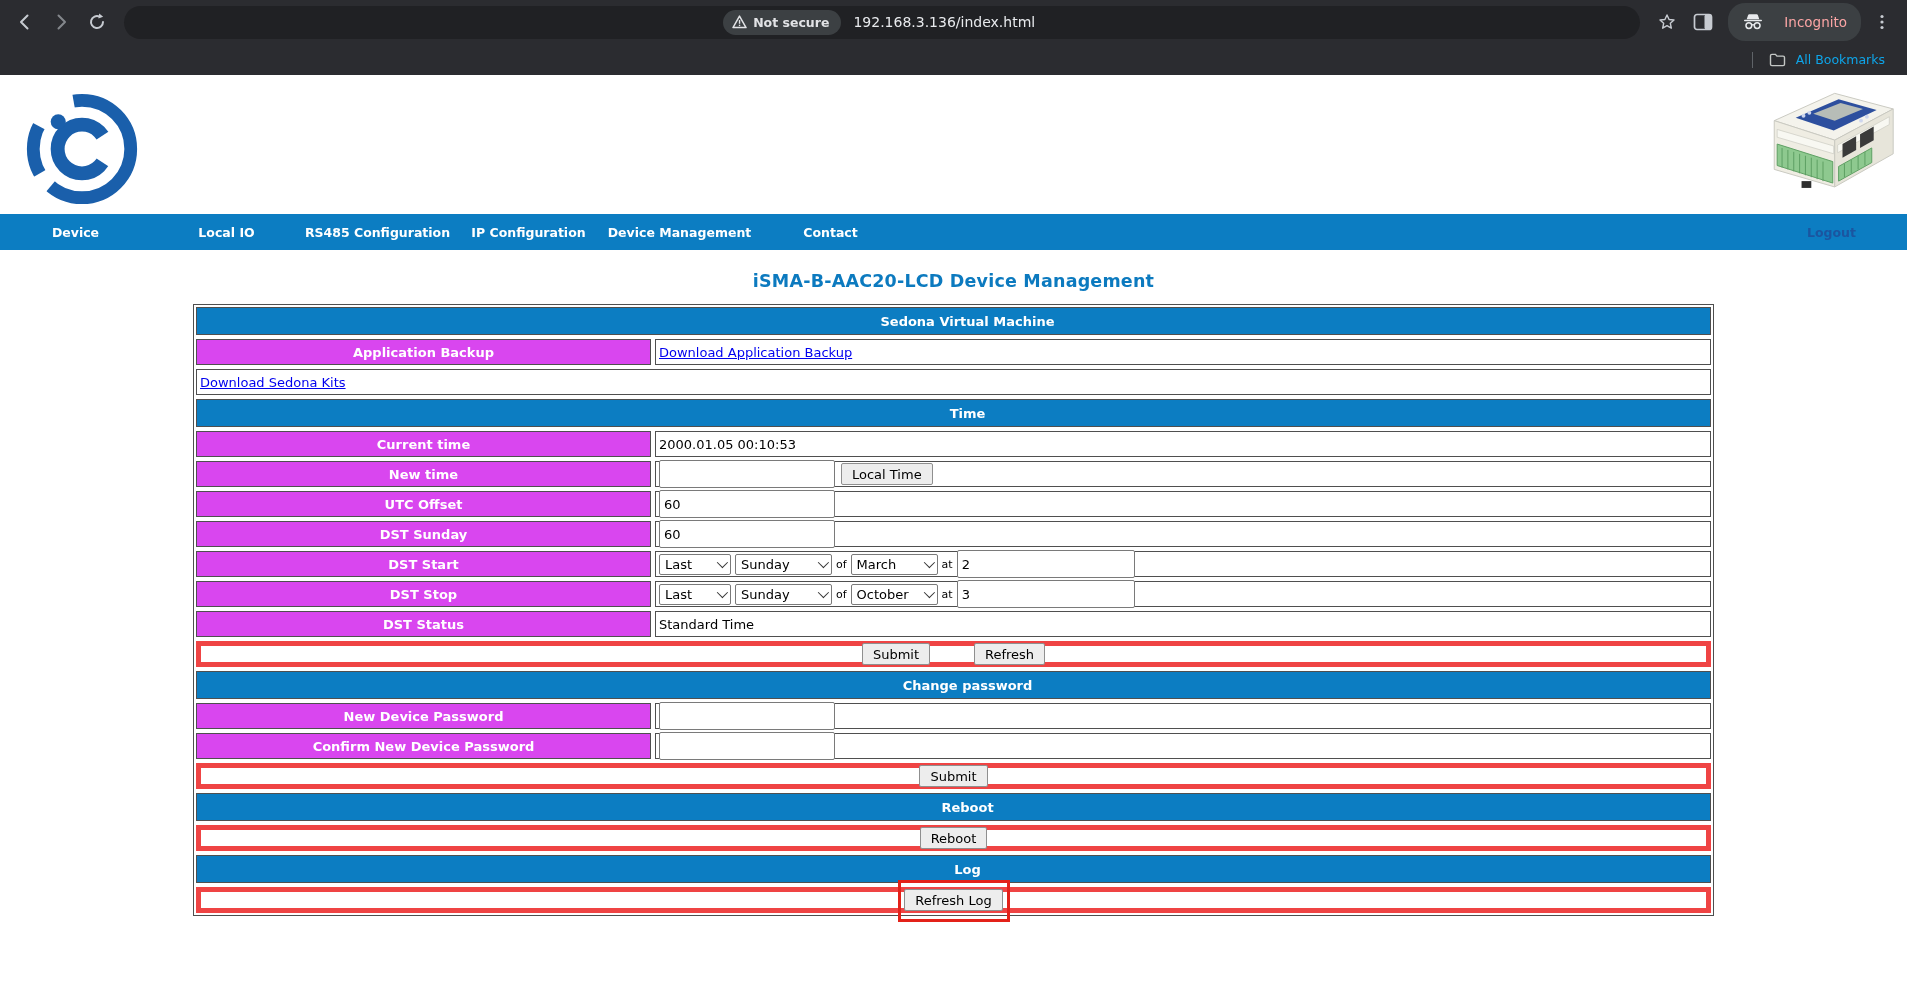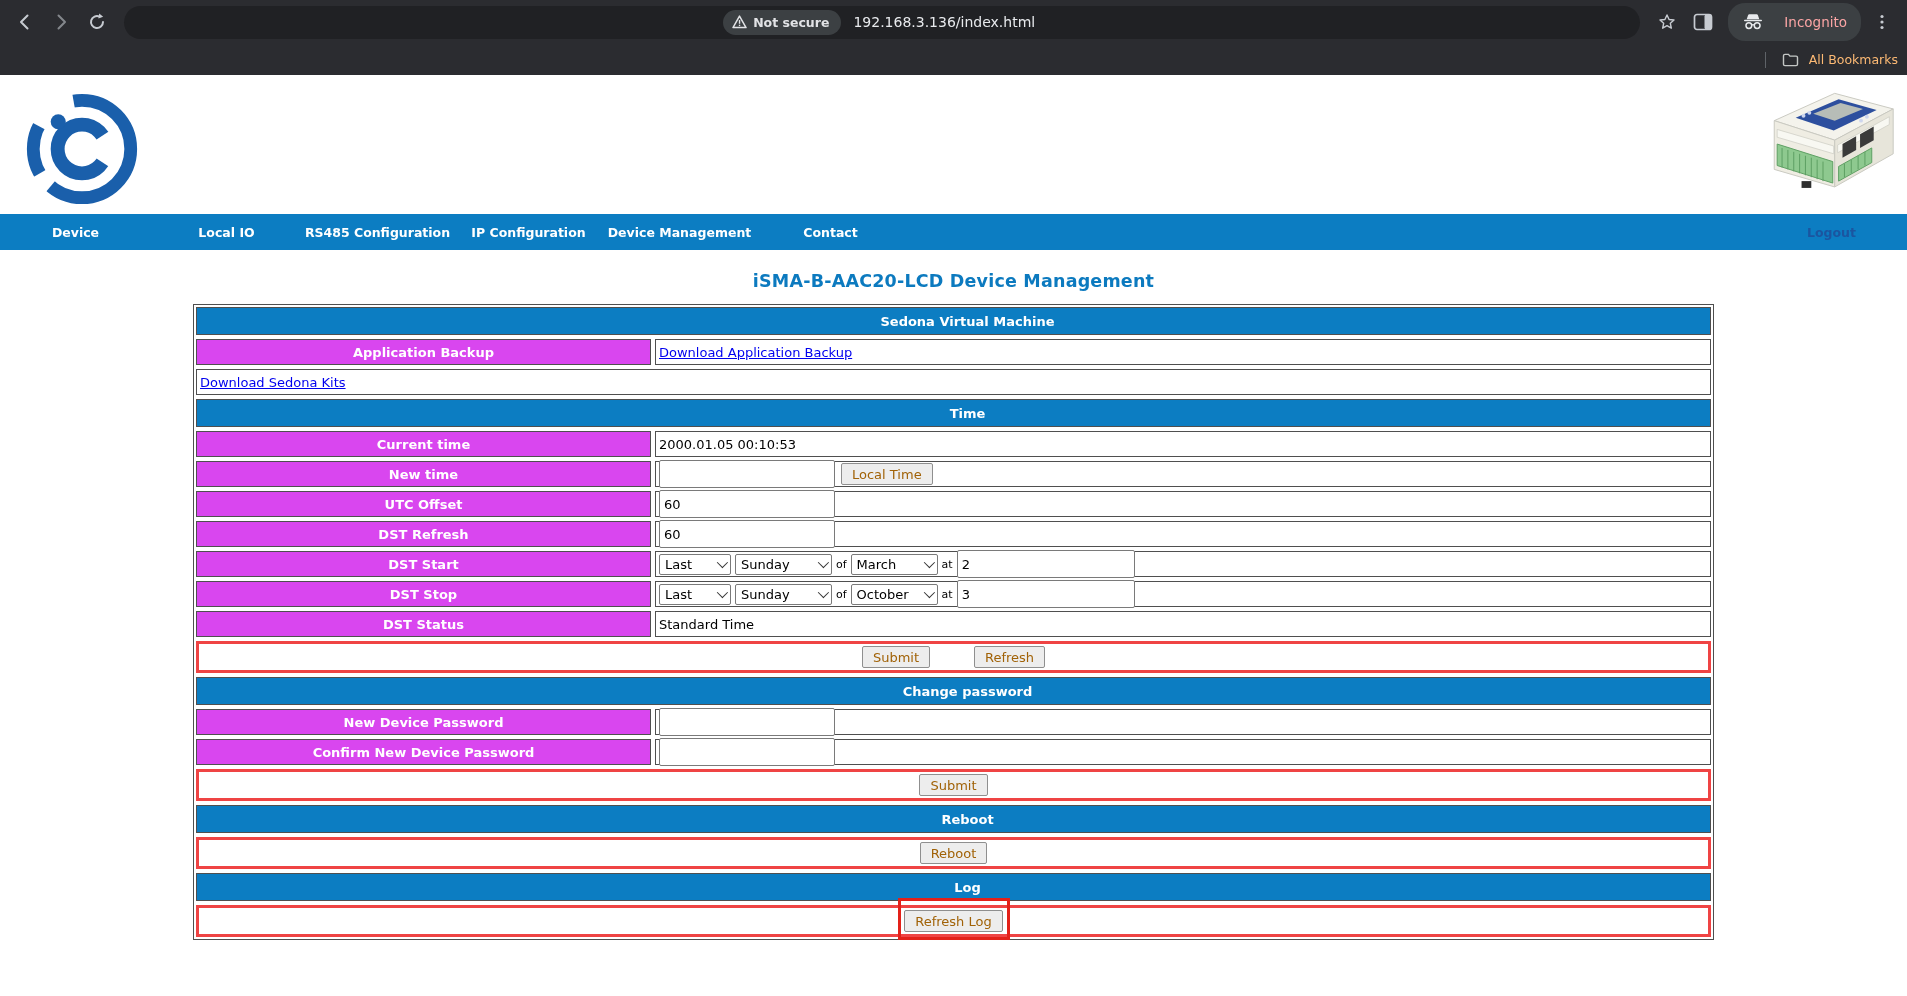--- a/index.html
+++ b/index.html
@@ -9,44 +9,44 @@
   }
   
   .chrome{background:#2b2c30;width:100%;}
   .toolbar{height:44px;display:flex;align-items:center;padding:0 10px;gap:6px;}
   .nav-ico{width:30px;height:30px;display:flex;align-items:center;justify-content:center;border-radius:50%;flex:0 0 auto;}
   .nav-ico svg{display:block;}
   .omnibox{flex:1;height:33px;background:#202124;border-radius:17px;display:flex;align-items:center;padding:0 12px 0 6px;margin:0 6px;min-width:0;justify-content:center;}
   .chip{background:#3c4043;border-radius:14px;height:25px;display:flex;align-items:center;gap:6px;padding:0 12px 0 9px;color:#e2e3e6;font-size:12.5px;font-weight:bold;flex:0 0 auto;}
   .url-text{color:#e8eaed;font-size:14px;margin-left:12px;white-space:nowrap;}
   .incog-pill{background:#3c4043;border-radius:17px;height:38px;display:flex;align-items:center;gap:20px;padding:0 14px;color:#fca5a5;font-size:13.5px;flex:0 0 auto;margin-left:4px;}
-  .bookmarks-bar{height:31px;display:flex;align-items:center;justify-content:flex-end;padding-right:9px;gap:10px;color:#fdba74;font-size:12.5px;}
+  .bookmarks-bar{height:31px;display:flex;align-items:center;justify-content:flex-end;padding-right:22px;gap:10px;color:#0ea5e9;font-size:12.5px;}
   .bm-sep{width:1px;height:16px;background:#5f6368;margin-right:6px;}
   
   .masthead{position:relative;height:139px;background:#fff;}
   .logo{position:absolute;left:24px;top:16px;}
   .device-art{position:absolute;right:6px;top:8px;}
   
   .navbar{height:36px;background:#0c7dc2;display:flex;align-items:center;}
   .nav-item{width:151px;text-align:center;color:#ffffff;font-size:12.5px;font-weight:bold;cursor:pointer;}
   .nav-spacer{flex:1;}
   .nav-logout{width:151px;text-align:center;color:#1b55a0;font-size:12.5px;font-weight:bold;cursor:pointer;}
   
   .page-title{margin-top:21px;text-align:center;color:#0c7abf;font-size:17.5px;font-weight:bold;letter-spacing:0.2px;}
   .mgmt-table{width:1521px;margin:13px auto 0;border:1px solid #4f4f4f;padding:2px;box-sizing:border-box;}
   .row{box-sizing:border-box;margin-bottom:4px;display:flex;}
   .row:last-child{margin-bottom:0;}
   .hdr-cell{flex:1;background:#0c7dc2;border:1px solid #4f4f4f;height:26px;display:flex;align-items:center;justify-content:center;color:#fff;font-size:13px;font-weight:bold;padding-left:28px;}
   .lab-cell{width:455px;flex:0 0 auto;background:#d946ef;border:1px solid #4f4f4f;display:flex;align-items:center;justify-content:center;color:#fff;font-size:13px;font-weight:bold;height:26px;margin-right:4px;box-sizing:border-box;}
   .val-cell{flex:1;background:#fff;border:1px solid #4f4f4f;height:26px;display:flex;align-items:center;padding-left:3px;font-size:13px;color:#000;box-sizing:border-box;gap:6px;}
-  .full-cell{flex:1;background:#fff;border:3px solid #ef4444;height:32px;display:flex;align-items:center;justify-content:center;box-sizing:border-box;}
+  .full-cell{flex:1;background:#fff;border:5px solid #ef4444;height:26px;display:flex;align-items:center;justify-content:center;box-sizing:border-box;}
   a.dl-link{color:#0000ee;text-decoration:underline;font-size:13px;cursor:pointer;}
   .txt{width:176px;height:21px;border:1px solid #7a7a7a;border-radius:2px;font-size:13px;padding:13px 4px;box-sizing:border-box;font-family:inherit;background:#fff;color:#000;}
   .txt.hour{width:178px;}
-  .btn{height:22px;padding:1px 10px;font-size:13px;font-family:inherit;background:#ededed;border:1px solid #8f8f8f;border-radius:2px;color:#a16207;cursor:pointer;}
+  .btn{height:22px;padding:1px 10px;font-size:13px;font-family:inherit;background:#ededed;border:1px solid #8f8f8f;border-radius:2px;color:#000000;cursor:pointer;}
   .sel{display:inline-flex;align-items:center;justify-content:space-between;height:21px;border:1px solid #7a7a7a;border-radius:2px;background:#fff;font-size:13px;padding:0 5px;box-sizing:border-box;cursor:pointer;}
   .sel .chev{width:7px;height:7px;border-right:1.6px solid #333;border-bottom:1.6px solid #333;transform:rotate(45deg) translateY(-2px);margin-left:6px;flex:0 0 auto;}
   .w-week{width:72px;}.w-day{width:97px;}.w-month{width:87px;}
   .inline-word{font-size:11px;}
   .gap44{width:44px;flex:0 0 auto;}
   .row-log{position:relative;}
   .red-box{position:absolute;left:50%;transform:translateX(-50%);top:-7px;width:112px;height:42px;border:3px solid #e32119;box-sizing:border-box;pointer-events:none;z-index:5;}
 </style>
 </head>
 <body>
@@ -195,21 +195,21 @@
       <button class="btn">Local Time</button>
     </div>
   </div>
   <div class="row">
     <div class="lab-cell">UTC Offset</div>
     <div class="val-cell">
       <input class="txt" type="text" value="60" style="">
     </div>
   </div>
   <div class="row">
-    <div class="lab-cell">DST Refresh</div>
+    <div class="lab-cell">DST Sunday</div>
     <div class="val-cell">
       <input class="txt" type="text" value="60" style="">
     </div>
   </div>
   <div class="row">
     <div class="lab-cell">DST Start</div>
     <div class="val-cell" style="gap:4px;">
       <span class="sel w-week">
           <span>Last</span>
           <span class="chev"></span>

